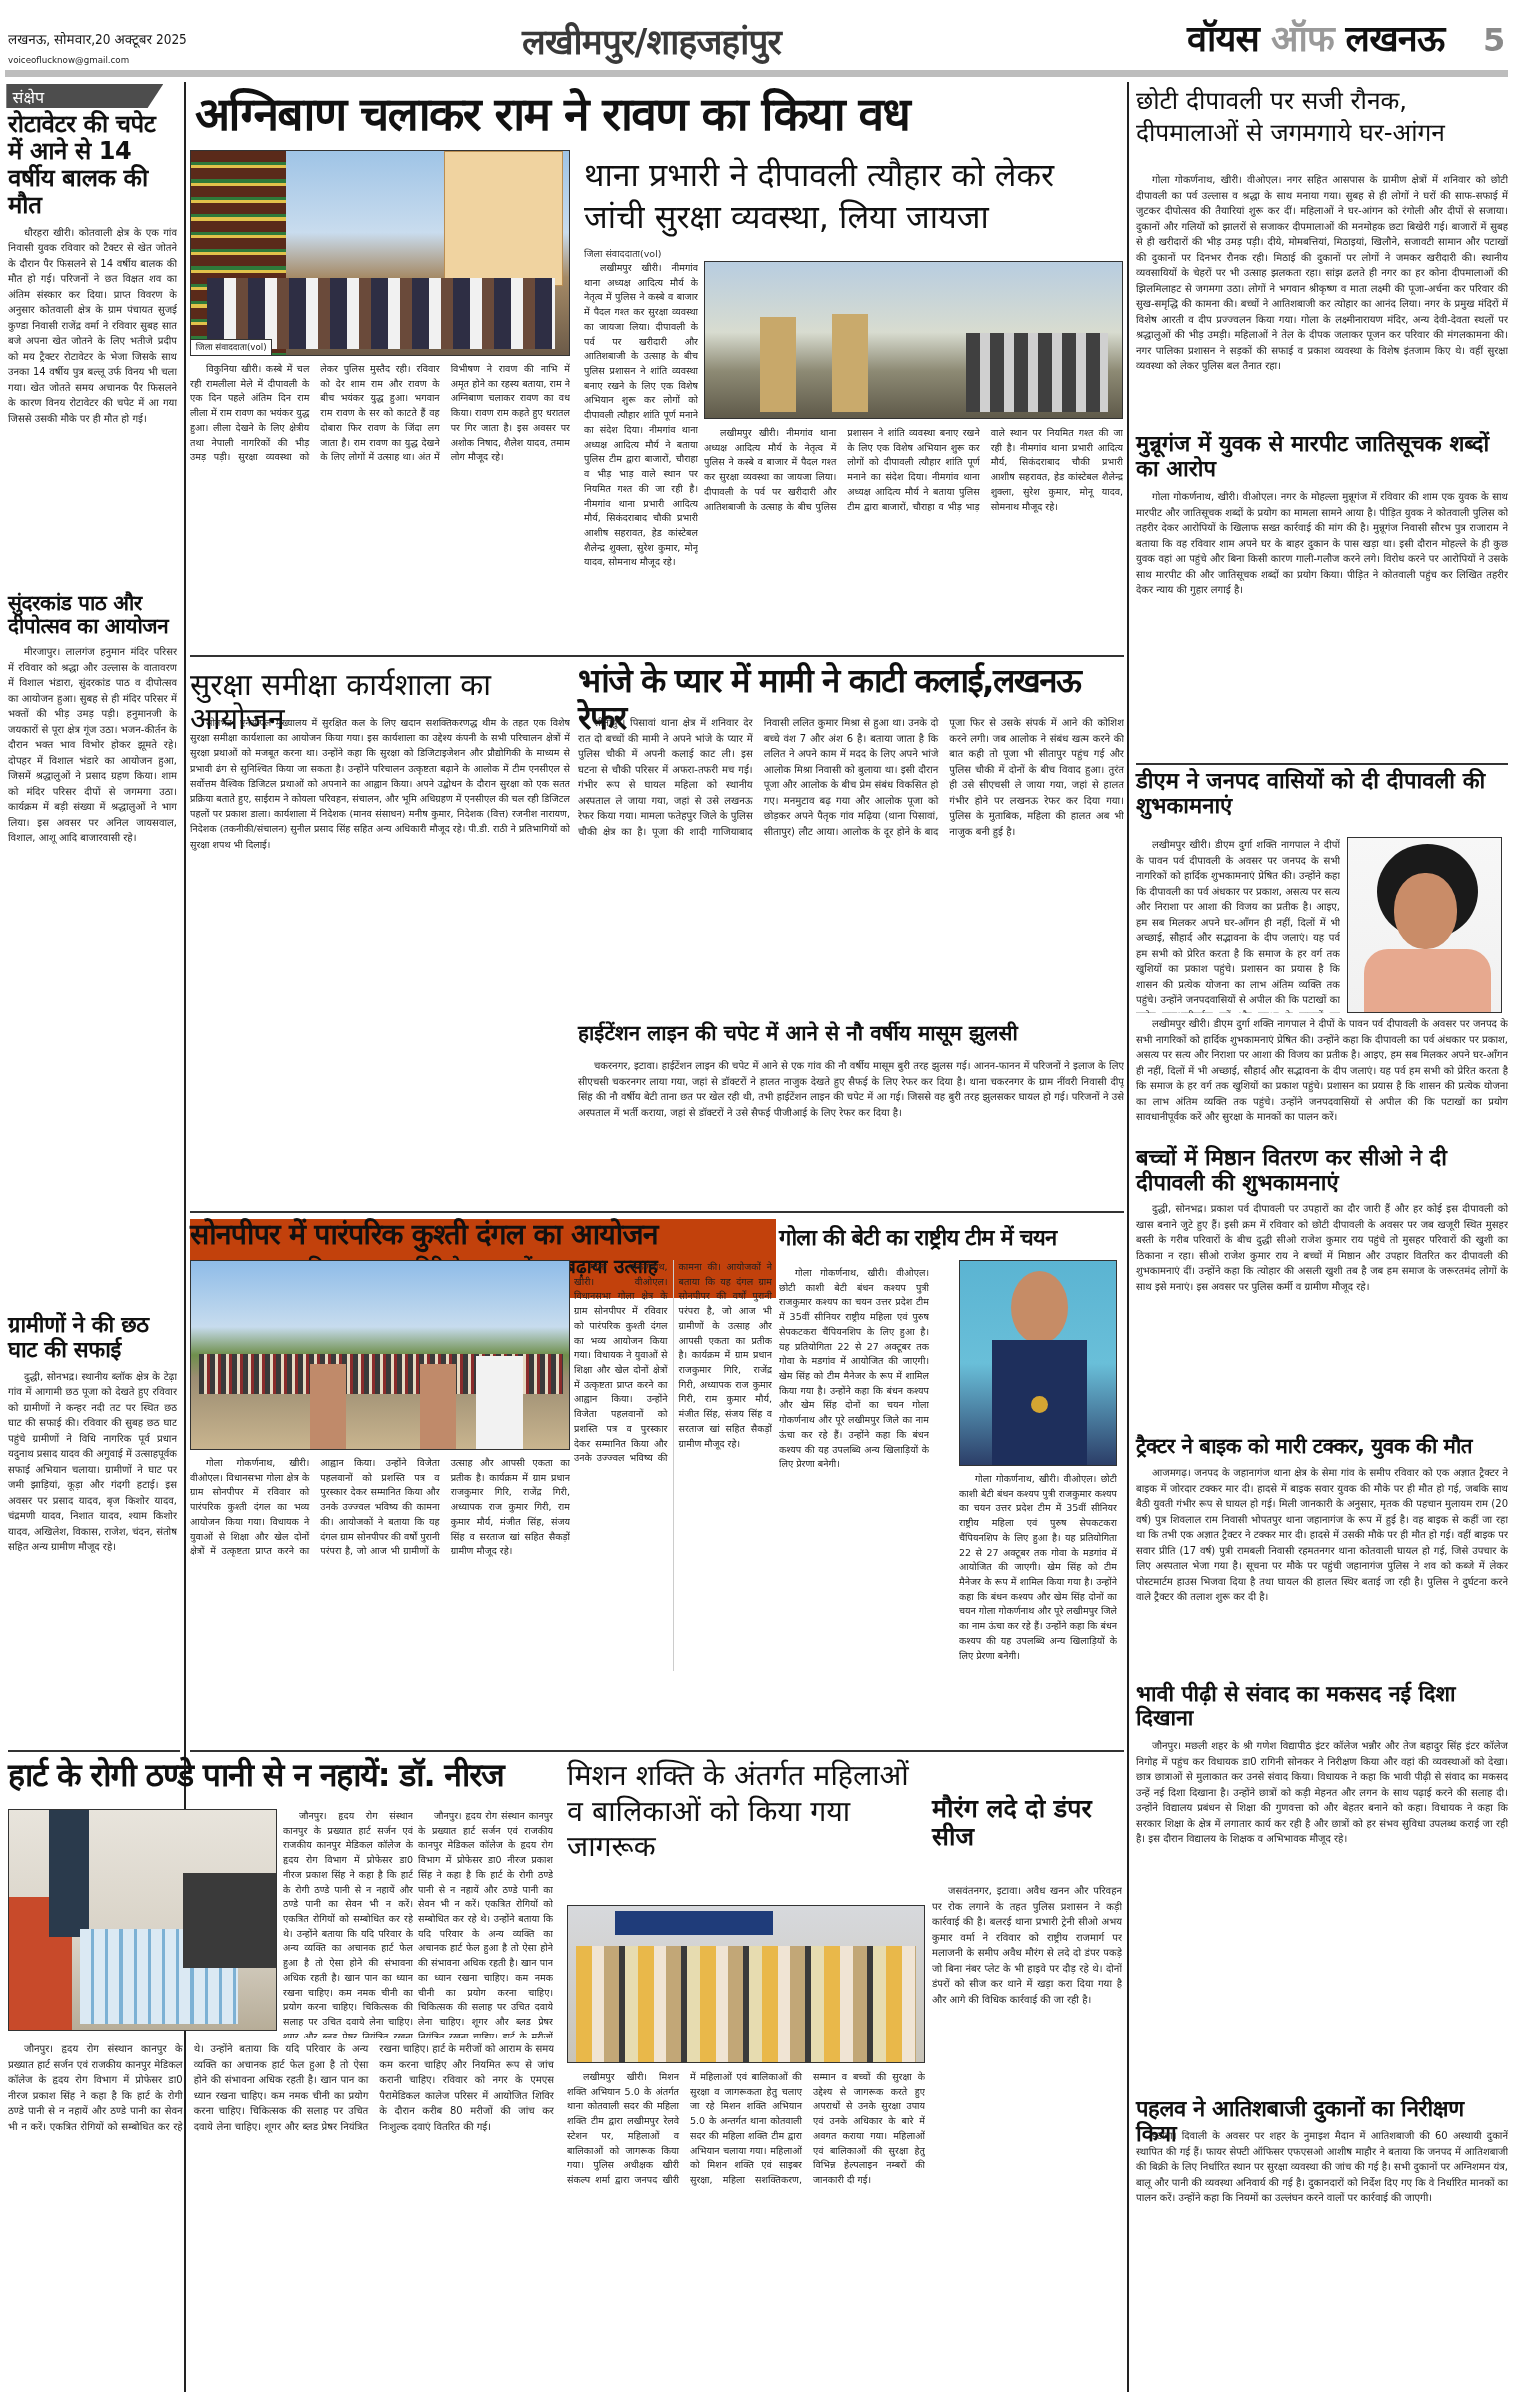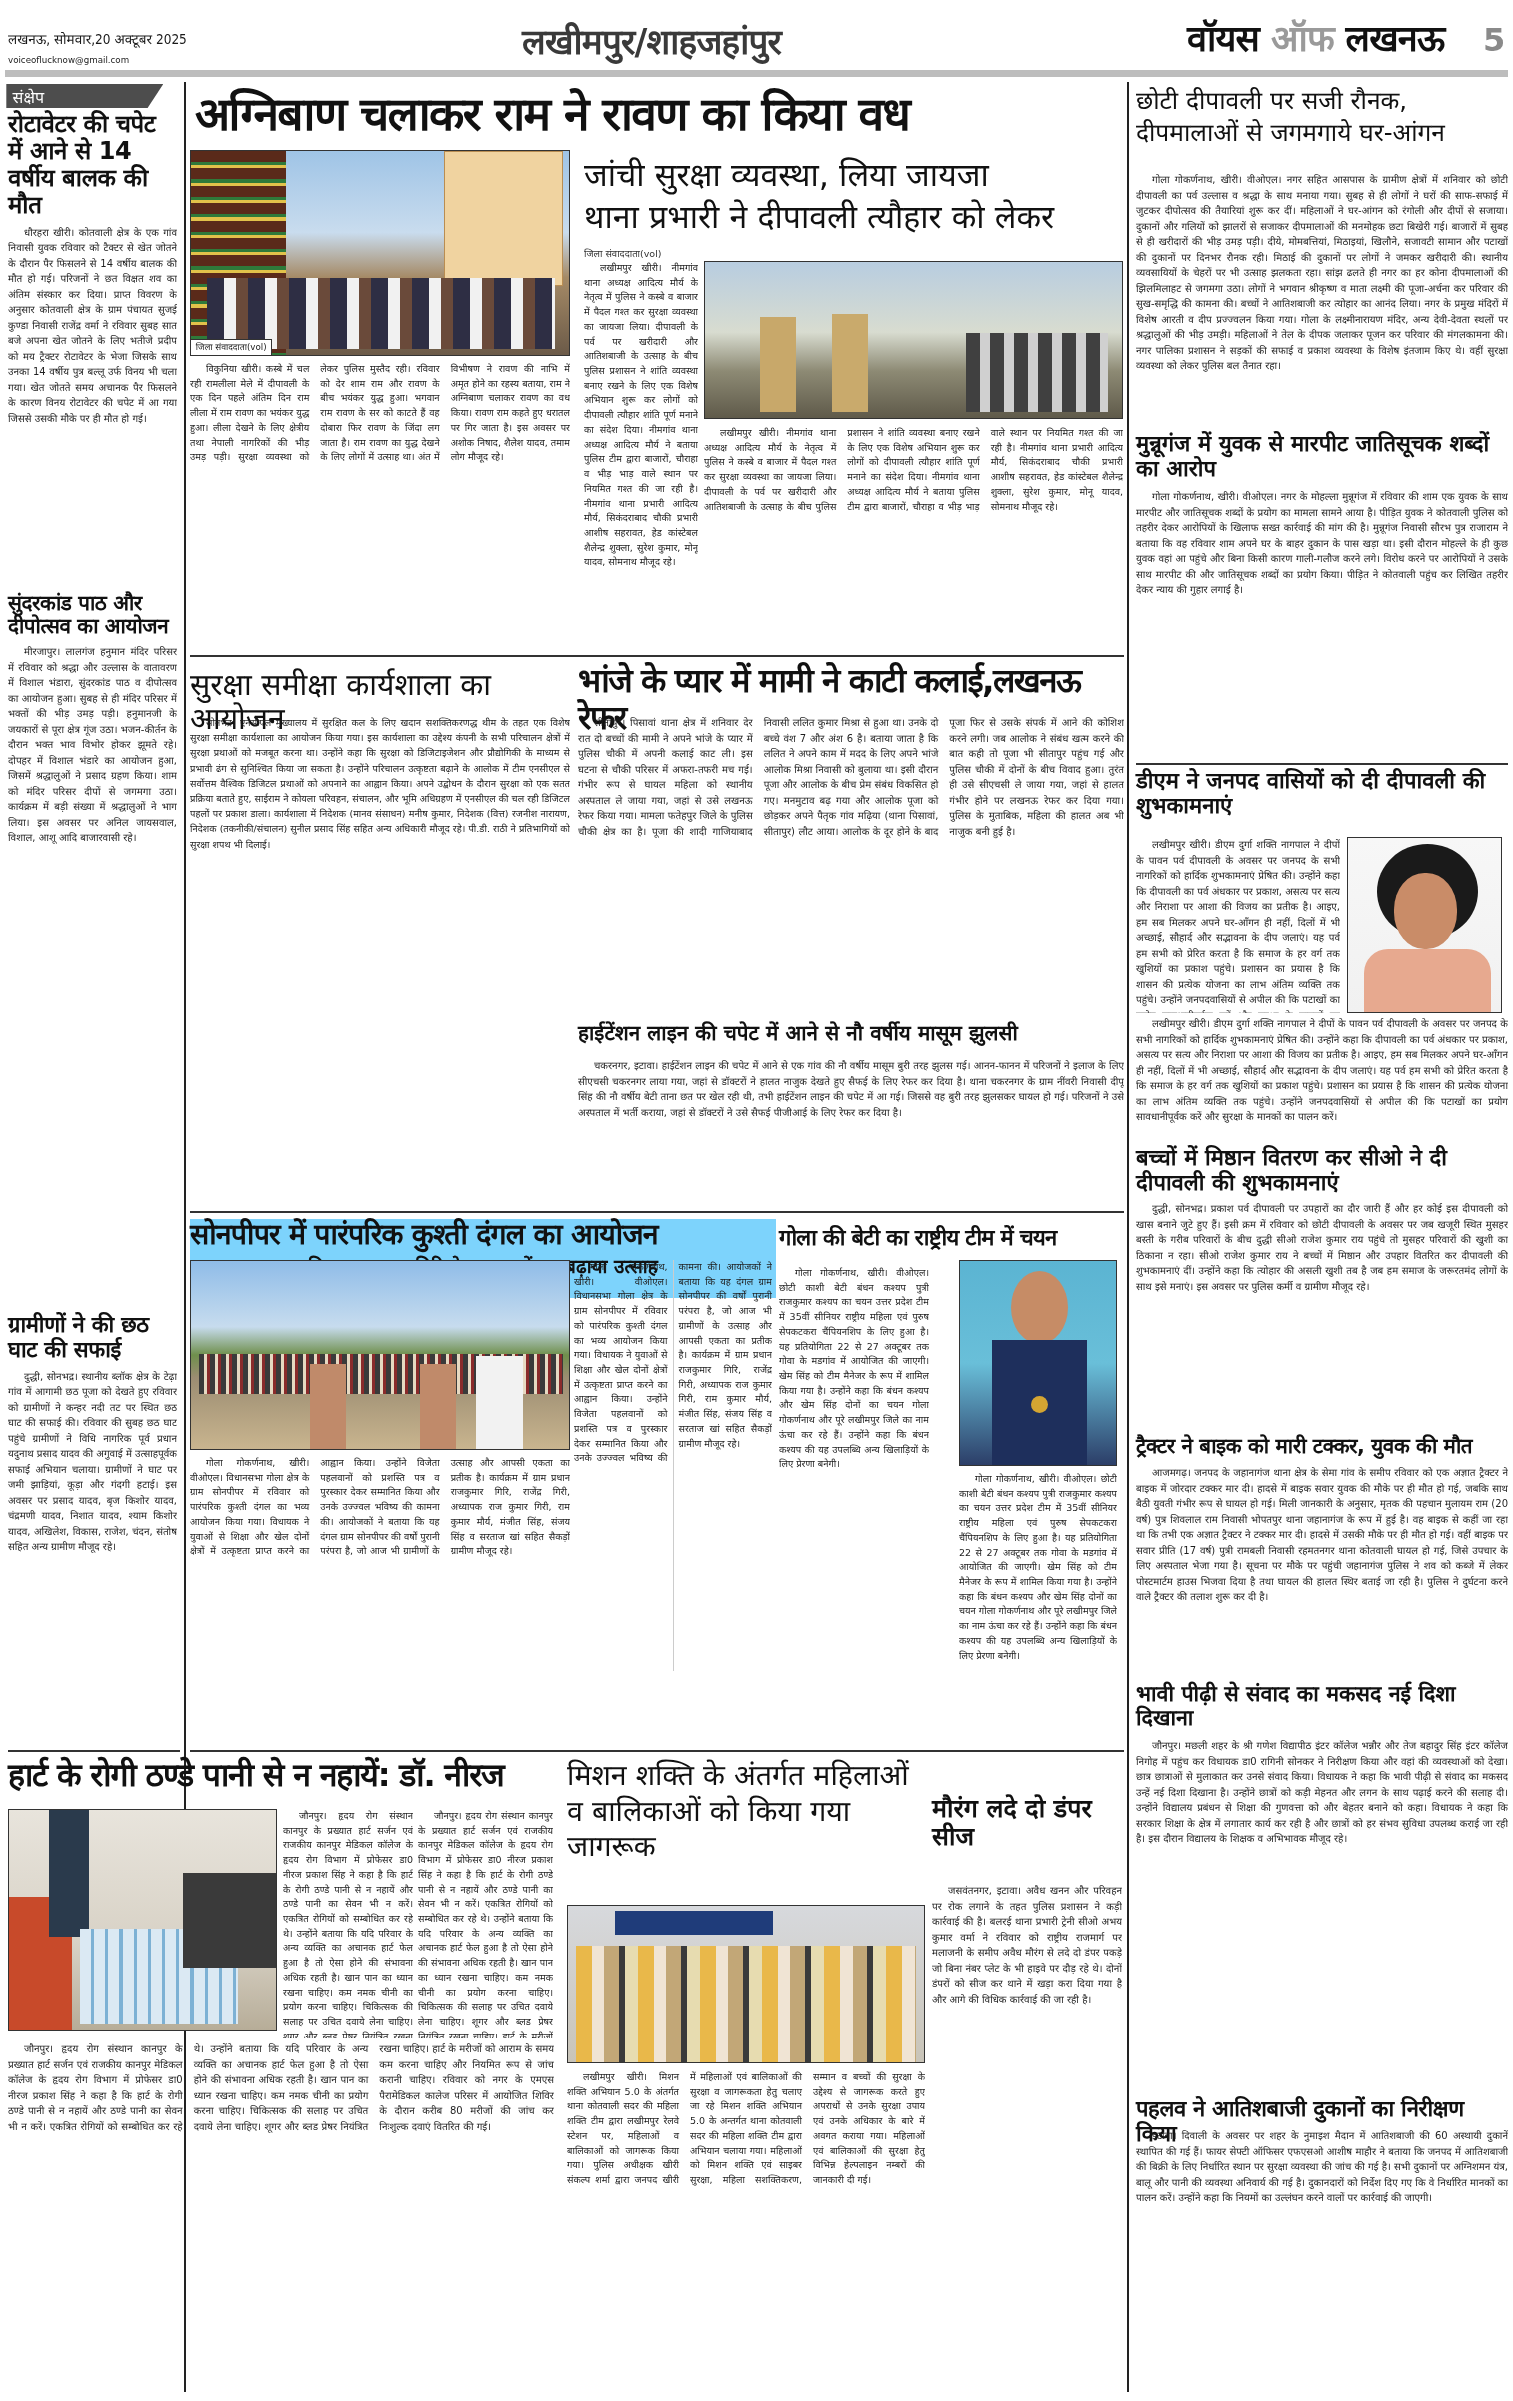--- a/index.html
+++ b/index.html
@@ -74,22 +74,22 @@
   <div style="position:absolute; left:253px; top:0; width:119px; height:135px; background:#f0d3a0; border:0.8px solid #b98d52;"></div>
   <div style="position:absolute; left:16px; top:127px; width:348px; height:71px; background:repeating-linear-gradient(90deg,#2e2e44 0 17.4px,#f1f1f1 17.4px 28.5px,#6a4a3a 28.5px 41px);"></div>
   <div class="caption-strip">जिला संवाददाता(vol)</div>
 </div>
 
 <div class="abs body cols3" style="left:190px; top:362px; width:380px; height:285px; overflow:hidden; font-size:9.5px;">
     <p>विकुनिया खीरी। कस्बे में चल रही रामलीला मेले में दीपावली के एक दिन पहले अंतिम दिन राम लीला में राम रावण का भयंकर युद्ध हुआ। लीला देखने के लिए क्षेत्रीय तथा नेपाली नागरिकों की भीड़ उमड़ पड़ी। सुरक्षा व्यवस्था को लेकर पुलिस मुस्तैद रही। रविवार को देर शाम राम और रावण के बीच भयंकर युद्ध हुआ। भगवान राम रावण के सर को काटते हैं वह दोबारा फिर रावण के जिंदा लग जाता है। राम रावण का युद्ध देखने के लिए लोगों में उत्साह था। अंत में विभीषण ने रावण की नाभि में अमृत होने का रहस्य बताया, राम ने अग्निबाण चलाकर रावण का वध किया। रावण राम कहते हुए धरातल पर गिर जाता है। इस अवसर पर अशोक निषाद, शैलेश यादव, तमाम लोग मौजूद रहे।</p>
   </div>
 
 <h2 class="abs hl-light" style="left:584px; top:155px; width:538px; font-size:32px; line-height:1.3;">
+  <span style="display:block;">थाना प्रभारी ने दीपावली त्यौहार को लेकर</span>
   <span style="display:block;">जांची सुरक्षा व्यवस्था, लिया जायजा</span>
-  <span style="display:block;">थाना प्रभारी ने दीपावली त्यौहार को लेकर</span>
 </h2>
 <div class="abs byline" style="left:584px; top:247px;">जिला संवाददाता(vol)</div>
 <div class="abs photo" style="left:704px; top:261px; width:419px; height:158px; background:linear-gradient(180deg,#b8cde0 0%,#d8dcd0 45%,#8d8a74 70%,#5f5a4a 100%);">
   <div style="position:absolute; left:55px; top:55px; width:36px; height:95px; background:#c8a86a;"></div>
   <div style="position:absolute; left:127px; top:52px; width:36px; height:98px; background:#c9aa6c;"></div>
   <div style="position:absolute; left:261px; top:71px; width:142px; height:79px; background:repeating-linear-gradient(90deg,#404040 0 14.2px,#d0d0d0 14.2px 24px);"></div>
 </div>
 <div class="abs body" style="left:584px; top:261px; width:114px; height:388px; overflow:hidden; font-size:9.5px;">
     <p>लखीमपुर खीरी। नीमगांव थाना अध्यक्ष आदित्य मौर्य के नेतृत्व में पुलिस ने कस्बे व बाजार में पैदल गश्त कर सुरक्षा व्यवस्था का जायजा लिया। दीपावली के पर्व पर खरीदारी और आतिशबाजी के उत्साह के बीच पुलिस प्रशासन ने शांति व्यवस्था बनाए रखने के लिए एक विशेष अभियान शुरू कर लोगों को दीपावली त्यौहार शांति पूर्ण मनाने का संदेश दिया। नीमगांव थाना अध्यक्ष आदित्य मौर्य ने बताया पुलिस टीम द्वारा बाजारों, चौराहा व भीड़ भाड़ वाले स्थान पर नियमित गश्त की जा रही है। नीमगांव थाना प्रभारी आदित्य मौर्य, सिकंदराबाद चौकी प्रभारी आशीष सहरावत, हेड कांस्टेबल शैलेन्द्र शुक्ला, सुरेश कुमार, मोनू यादव, सोमनाथ मौजूद रहे।</p>
   </div>
@@ -109,21 +109,21 @@
     <p>सीतापुर। पिसावां थाना क्षेत्र में शनिवार देर रात दो बच्चों की मामी ने अपने भांजे के प्यार में पुलिस चौकी में अपनी कलाई काट ली। इस घटना से चौकी परिसर में अफरा-तफरी मच गई। गंभीर रूप से घायल महिला को स्थानीय अस्पताल ले जाया गया, जहां से उसे लखनऊ रेफर किया गया। मामला फतेहपुर जिले के पुलिस चौकी क्षेत्र का है। पूजा की शादी गाजियाबाद निवासी ललित कुमार मिश्रा से हुआ था। उनके दो बच्चे वंश 7 और अंश 6 है। बताया जाता है कि ललित ने अपने काम में मदद के लिए अपने भांजे आलोक मिश्रा निवासी को बुलाया था। इसी दौरान पूजा और आलोक के बीच प्रेम संबंध विकसित हो गए। मनमुटाव बढ़ गया और आलोक पूजा को छोड़कर अपने पैतृक गांव मढ़िया (थाना पिसावां, सीतापुर) लौट आया। आलोक के दूर होने के बाद पूजा फिर से उसके संपर्क में आने की कोशिश करने लगी। जब आलोक ने संबंध खत्म करने की बात कही तो पूजा भी सीतापुर पहुंच गई और पुलिस चौकी में दोनों के बीच विवाद हुआ। तुरंत ही उसे सीएचसी ले जाया गया, जहां से हालत गंभीर होने पर लखनऊ रेफर कर दिया गया। पुलिस के मुताबिक, महिला की हालत अब भी नाजुक बनी हुई है।</p>
   </div>
 
 <h2 class="abs" style="left:578px; top:1022px; width:546px; font-size:20.6px;">हाईटेंशन लाइन की चपेट में आने से नौ वर्षीय मासूम झुलसी</h2>
 <div class="abs body" style="left:578px; top:1052px; width:546px; height:142px; overflow:hidden; font-size:10px;margin-top:6px;">
     <p>चकरनगर, इटावा। हाईटेंशन लाइन की चपेट में आने से एक गांव की नौ वर्षीय मासूम बुरी तरह झुलस गई। आनन-फानन में परिजनों ने इलाज के लिए सीएचसी चकरनगर लाया गया, जहां से डॉक्टरों ने हालत नाजुक देखते हुए सैफई के लिए रेफर कर दिया है। थाना चकरनगर के ग्राम नींवरी निवासी दीपू सिंह की नौ वर्षीय बेटी ताना छत पर खेल रही थी, तभी हाईटेंशन लाइन की चपेट में आ गई। जिससे वह बुरी तरह झुलसकर घायल हो गई। परिजनों ने उसे अस्पताल में भर्ती कराया, जहां से डॉक्टरों ने उसे सैफई पीजीआई के लिए रेफर कर दिया है।</p>
   </div>
 
 <div class="abs hrule" style="left:190px; top:1211px; width:934px;"></div>
 
-<div class="abs" style="left:190px; top:1219px; width:586px; height:79px; background:#7dd3fc;">
+<div class="abs" style="left:190px; top:1219px; width:586px; height:79px; background:#c2410c;">
   <h2 style="font-size:28.5px; letter-spacing:-0.8px;">सोनपीपर में पारंपरिक कुश्ती दंगल का आयोजन</h2>
   <h3 style="font-size:19px; margin-top:4.7px; text-align:center;">विधायक अमन गिरि ने पहलवानों का बढ़ाया उत्साह</h3>
 </div>
 <div class="abs photo" style="left:190px; top:1260px; width:380px; height:190px; background:linear-gradient(180deg,#8fbce8 0%,#c7dcee 35%,#6f8f4c 50%,#9c8d72 62%,#c9b58f 100%);">
   <div style="position:absolute; left:8px; top:93px; width:364px; height:40px; background:repeating-linear-gradient(90deg,#3a3a3a 0 4.7px,#e6d9c2 4.7px 8px,#8a2b2b 8px 11px);"></div>
   <div style="position:absolute; left:119px; top:103px; width:36px; height:87px; background:#c08a6a;"></div>
   <div style="position:absolute; left:229px; top:103px; width:36px; height:87px; background:#c08a6a;"></div>
   <div style="position:absolute; left:285px; top:95px; width:47px; height:95px; background:#f2f2f2;"></div>
 </div>
 <div class="abs body cols2" style="left:574px; top:1260px; width:198px; height:411px; overflow:hidden; font-size:9.5px;">

